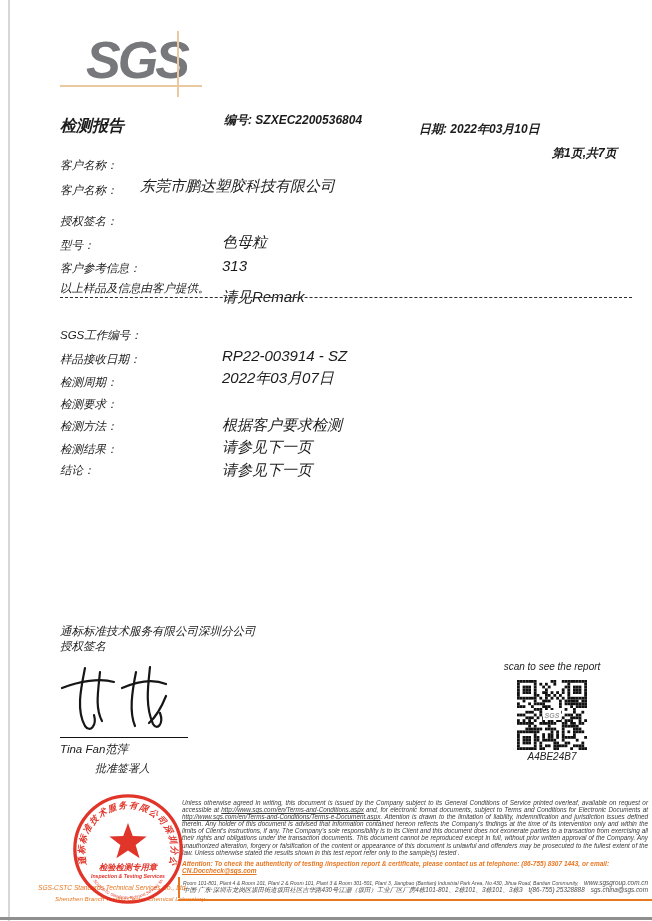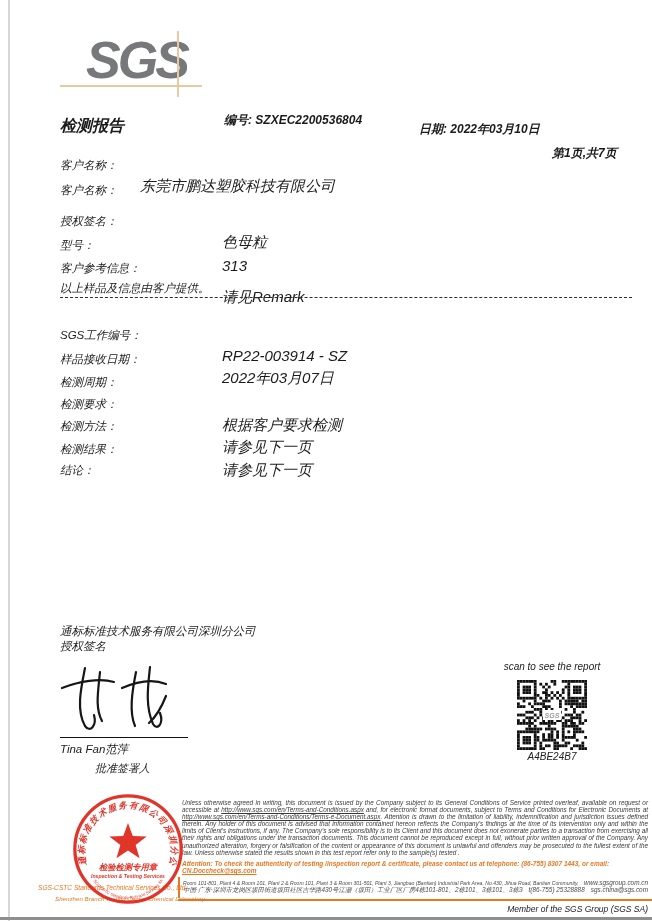--- a/index.html
+++ b/index.html
@@ -474,15 +474,14 @@
       <span id="addr-en">Room 101-801, Plant 4 &amp; Room 101, Plant 2 &amp; Room 101, Plant 3 &amp; Room 301-501, Plant 3, Jiangbao (Bantian) Industrial Park Area, No.430, Jihua Road, Bantian Community, Bantian Street, Longgang District, Shenzhen, Guangdong, China 518129</span>
       <span class="addr-right">www.sgsgroup.com.cn</span>
     </div>
     <div class="addr-row">
       <span id="addr-cn">中国·广东·深圳市龙岗区坂田街道坂田社区吉华路430号江灏（坂田）工业厂区厂房4栋101-801、2栋101、3栋101、3栋301-501 邮编：518129</span>
       <span class="addr-right">t(86-755) 25328888</span>
       <span class="addr-right">sgs.china@sgs.com</span>
     </div>
   </div>
   <div class="abs" id="orange-rule"></div>
-  <div class="abs" id="member-note">Member of the SGS Group (SGS SA)</div>
 
 </div>
 
 </body></html>

